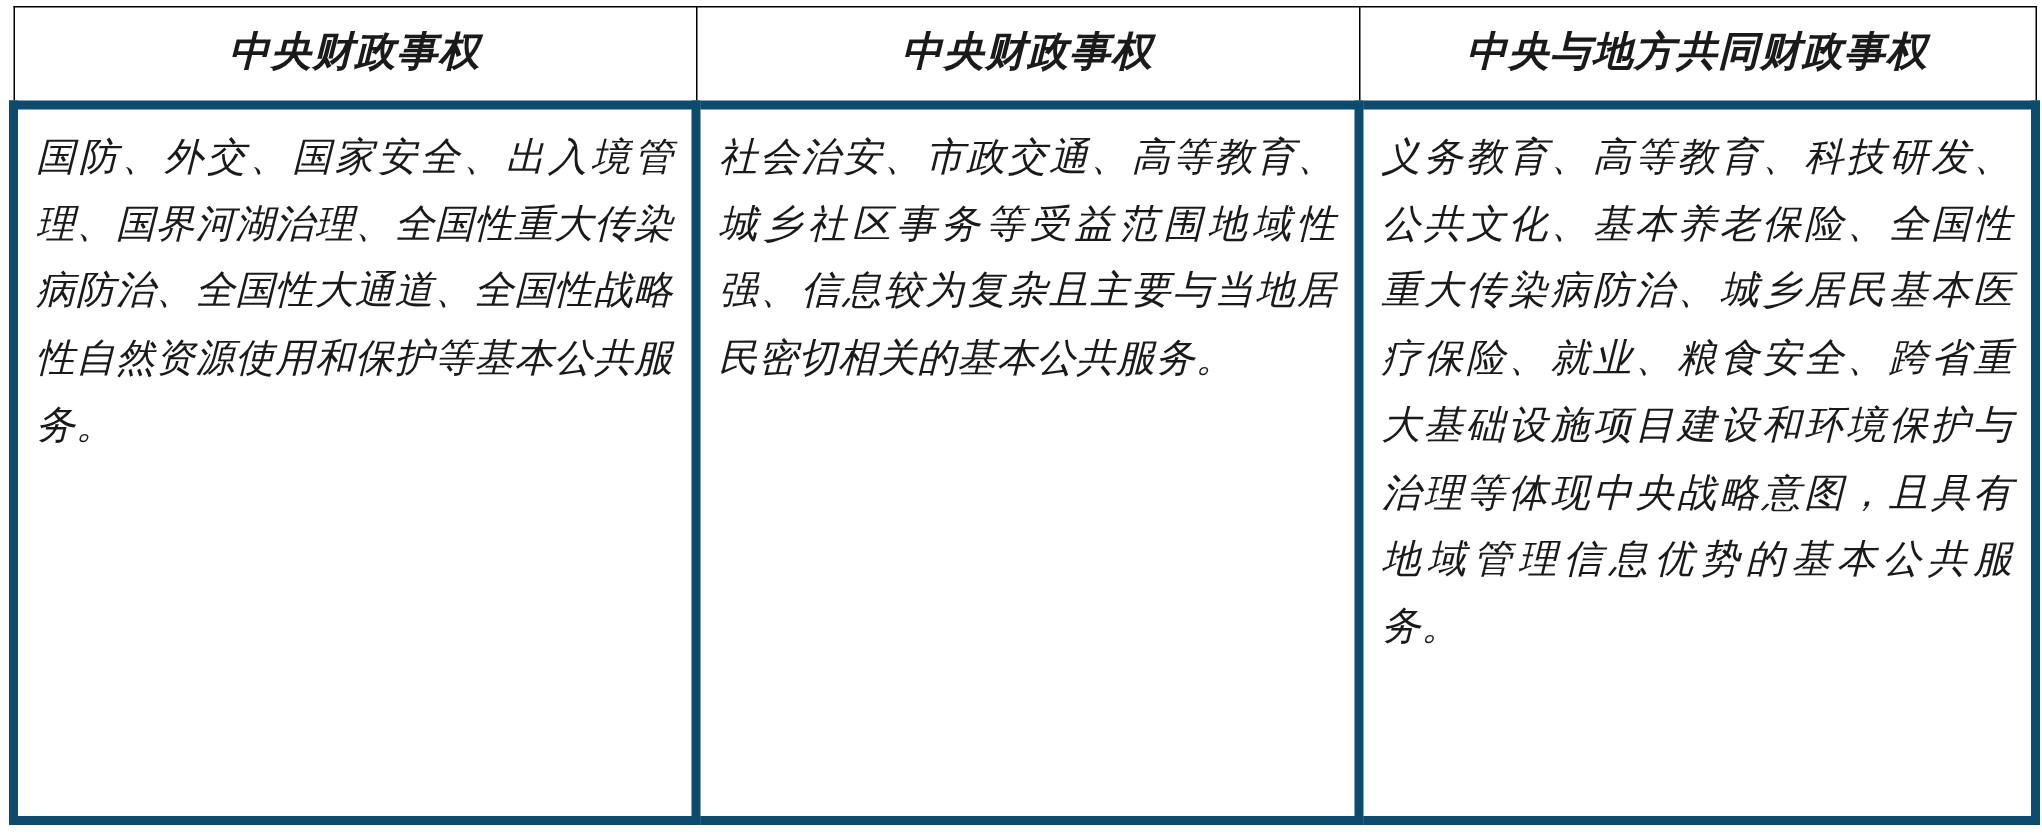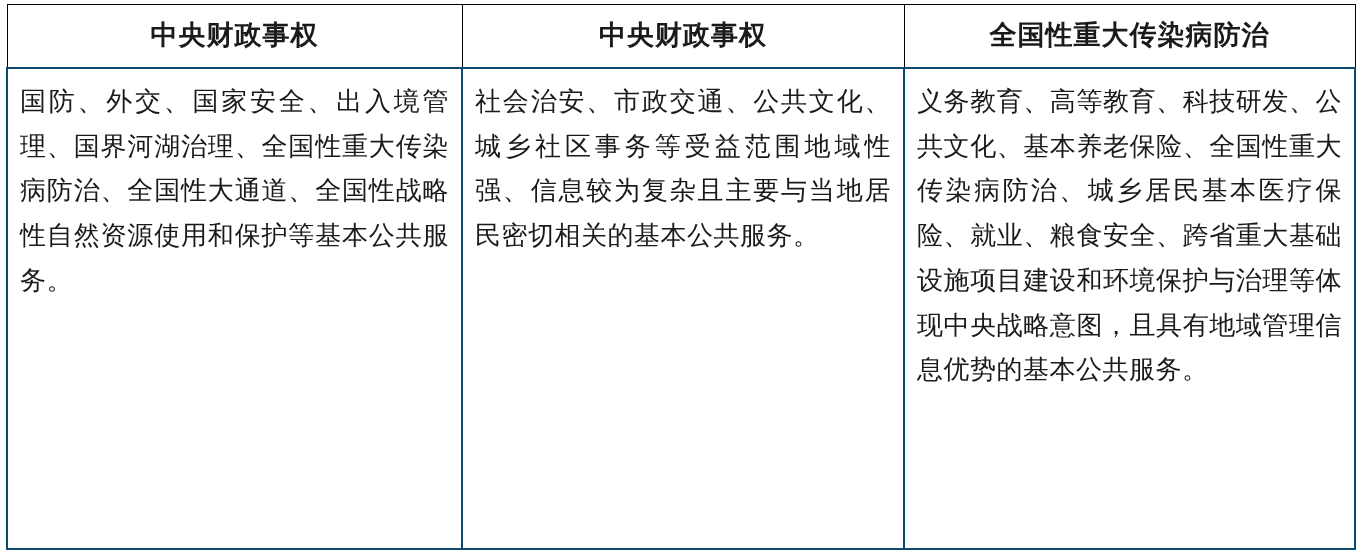--- a/index.html
+++ b/index.html
@@ -12,20 +12,21 @@
     height: 556px;
     font-family: "DejaVu Serif", "Liberation Serif", serif;
     color: #1a1a1a;
     overflow: hidden;
   }
   .table-wrap {
     box-sizing: border-box;
     width: 1361px;
     height: 556px;
     padding: 4px 6px 22px 6px;
+    font-style: italic;
   }
   table.fiscal-table {
     border-collapse: collapse;
     table-layout: fixed;
     width: 1348px;
     height: 546px;
     border: 1px solid #000;
   }
   table.fiscal-table col.c1 { width: 455px; }
   table.fiscal-table col.c2 { width: 442px; }
@@ -37,21 +38,21 @@
     font-size: 27px;
     line-height: 1.3;
     letter-spacing: 1px;
     text-align: center;
     vertical-align: middle;
     padding: 6px 4px 8px 4px;
     height: 48px;
     font-family: "DejaVu Serif", "Liberation Serif", serif;
   }
   td.body-cell {
-    border: 2px solid #0c4a6e;
+    border: 6px solid #0c4a6e;
     vertical-align: top;
     text-align: justify;
     text-justify: inter-ideograph;
     font-size: 26px;
     line-height: 1.72;
     letter-spacing: 0.5px;
     padding: 10px 12px 10px 12px;
     font-weight: 400;
     font-family: "DejaVu Serif", "Liberation Serif", serif;
   }
@@ -66,30 +67,30 @@
   <table class="fiscal-table">
     <colgroup>
       <col class="c1">
       <col class="c2">
       <col class="c3">
     </colgroup>
     <thead>
       <tr>
         <th class="head-cell">中央财政事权</th>
         <th class="head-cell">中央财政事权</th>
-        <th class="head-cell">全国性重大传染病防治</th>
+        <th class="head-cell">中央与地方共同财政事权</th>
       </tr>
     </thead>
     <tbody>
       <tr>
         <td class="body-cell">
           <p>国防、外交、国家安全、出入境管理、国界河湖治理、全国性重大传染病防治、全国性大通道、全国性战略性自然资源使用和保护等基本公共服务。</p>
         </td>
         <td class="body-cell">
-          <p>社会治安、市政交通、公共文化、城乡社区事务等受益范围地域性强、信息较为复杂且主要与当地居民密切相关的基本公共服务。</p>
+          <p>社会治安、市政交通、高等教育、城乡社区事务等受益范围地域性强、信息较为复杂且主要与当地居民密切相关的基本公共服务。</p>
         </td>
         <td class="body-cell">
           <p>义务教育、高等教育、科技研发、公共文化、基本养老保险、全国性重大传染病防治、城乡居民基本医疗保险、就业、粮食安全、跨省重大基础设施项目建设和环境保护与治理等体现中央战略意图，且具有地域管理信息优势的基本公共服务。</p>
         </td>
       </tr>
     </tbody>
   </table>
 </div>
 
 </body></html>

